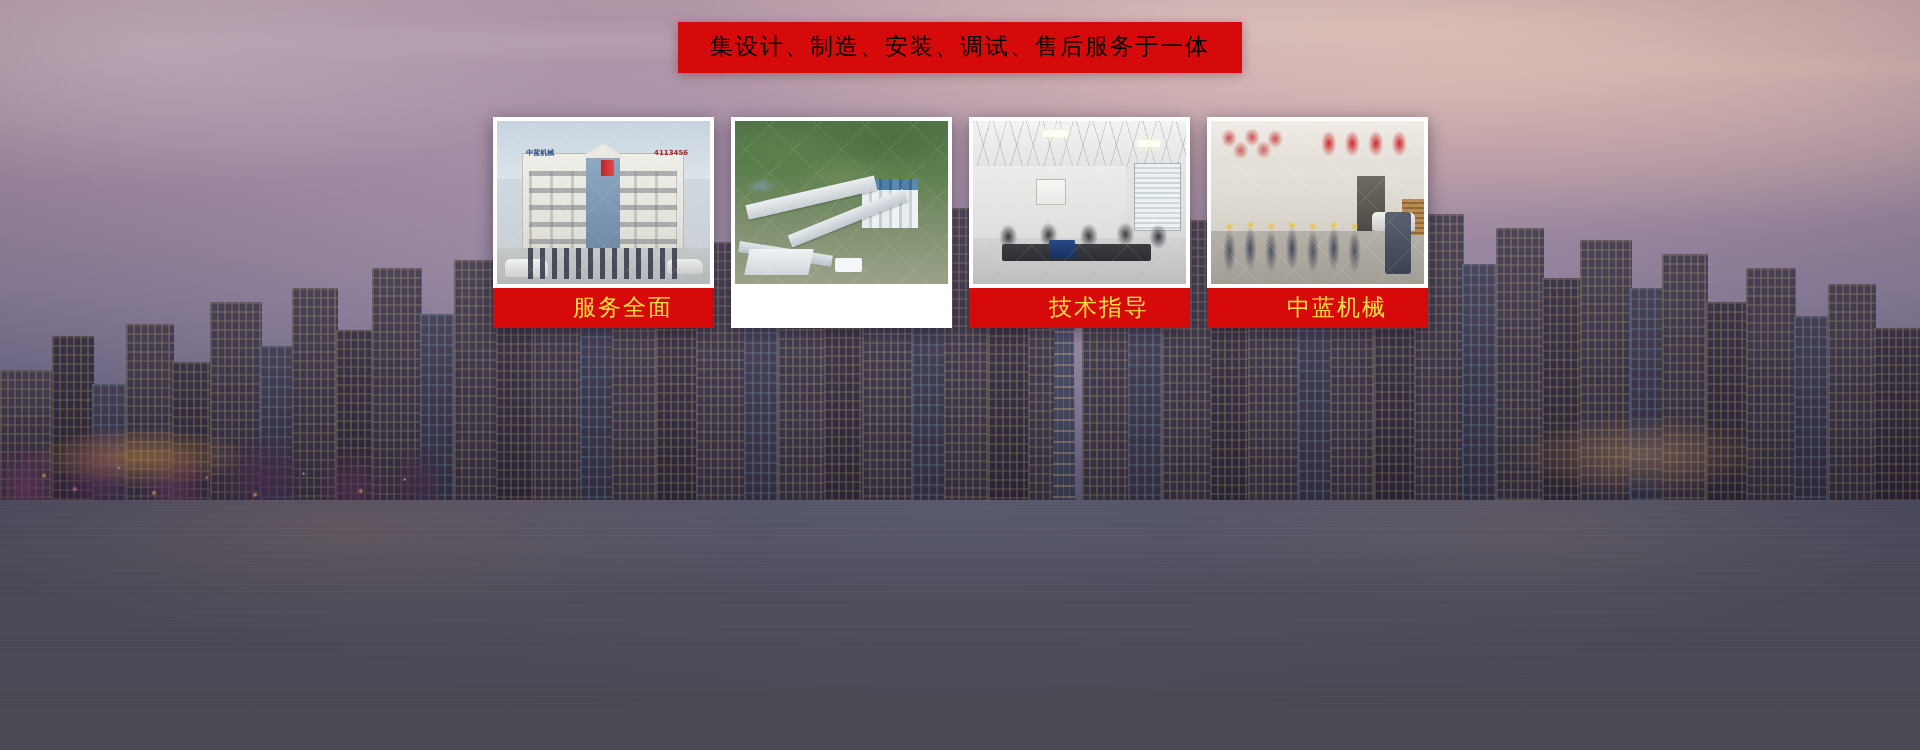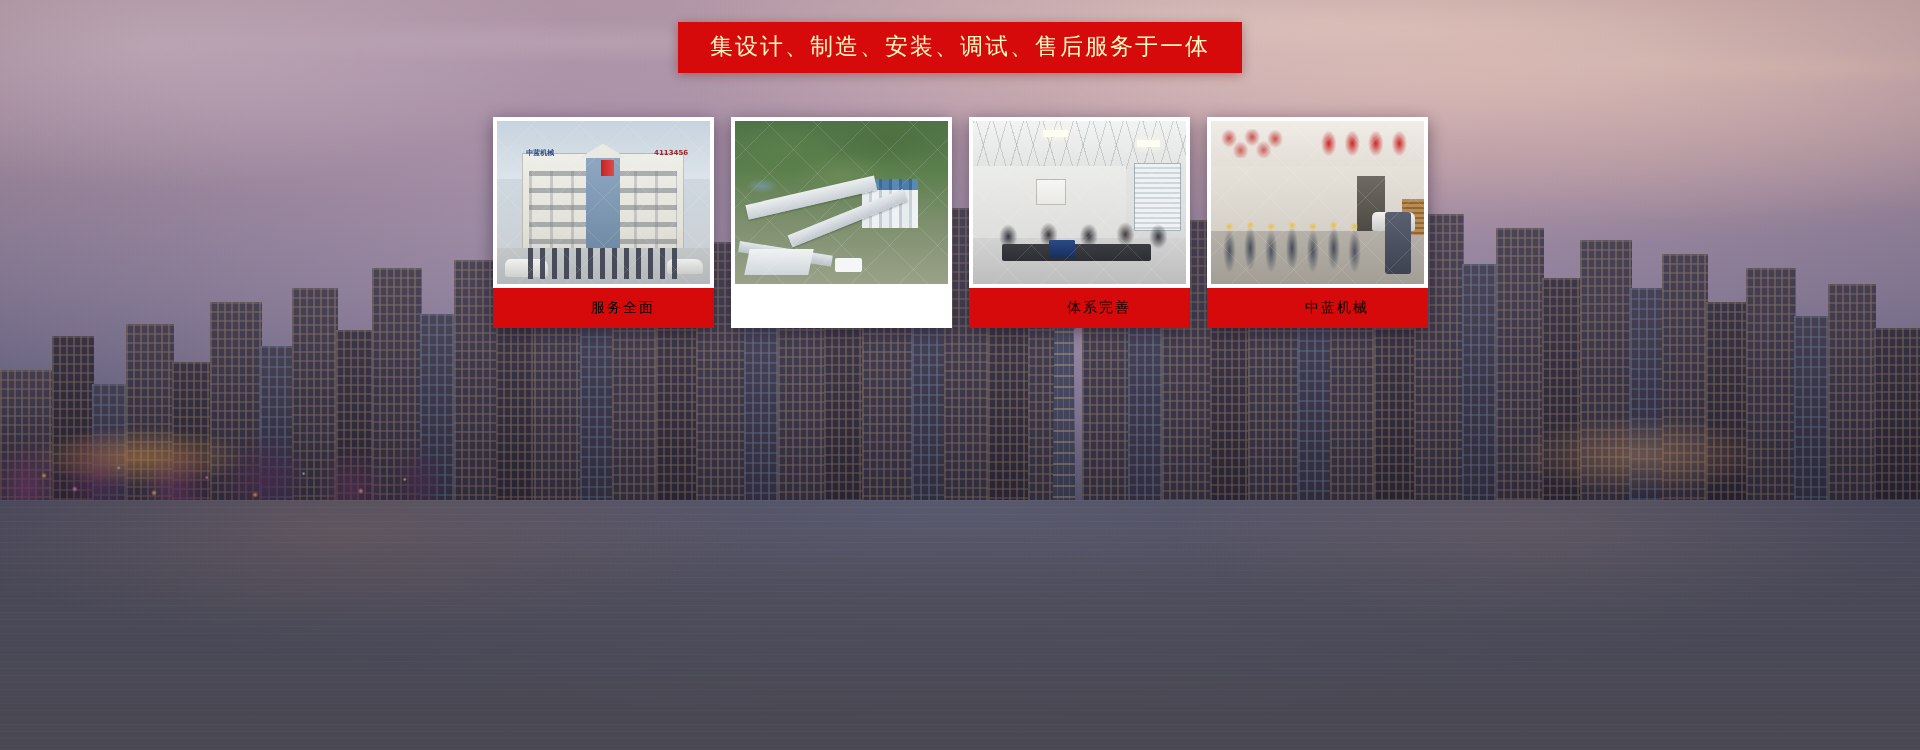--- a/index.html
+++ b/index.html
@@ -176,21 +176,21 @@
     line-height:1.1;
     text-shadow:
       3px 4px 0 rgba(70,56,82,.55),
       0 2px 14px rgba(60,44,74,.55);
     white-space:nowrap;
   }
 
   .subtitle-bar {
     margin-top:22px;
     background:#d60a0a;
-    color:#fef9c3;
+    color:#000000;
     font-size:23px;
     letter-spacing:2px;
     padding:11px 32px 12px;
     line-height:1.2;
     white-space:nowrap;
     box-shadow:0 2px 10px rgba(90,10,10,.35);
   }
 
   
   .cards {
@@ -213,22 +213,22 @@
   .wm {
     position:absolute; inset:0;
     background:
       repeating-linear-gradient(45deg,  rgba(255,255,255,.13) 0 1px, rgba(255,255,255,0) 1px 34px),
       repeating-linear-gradient(-45deg, rgba(255,255,255,.13) 0 1px, rgba(255,255,255,0) 1px 34px);
     pointer-events:none;
   }
   .card-caption {
     height:40px;
     background:#d60a0a;
-    color:#000000;
-    font-size:14px;
+    color:#fde047;
+    font-size:23px;
     letter-spacing:2px;
     display:flex; align-items:center; justify-content:center;
     margin:4px -4px 0 -4px;
     width:221px;
     padding-left:40px;
   }
 
   
   .p1 { background:linear-gradient(180deg,#b9c7d2 0%,#cfd8e0 36%,#c8ccd0 100%); }
   .p1 .b-sky { position:absolute; left:0; top:0; width:100%; height:36%;
@@ -572,21 +572,21 @@
           <div class="panel2"></div>
           <div class="wall"></div>
           <div class="art"></div>
           <div class="window"></div>
           <div class="floor"></div>
           <div class="people"></div>
           <div class="desk"></div>
           <div class="laptop"></div>
           <div class="wm"></div>
         </div>
-        <div class="card-caption">体系完善</div>
+        <div class="card-caption">技术指导</div>
       </div>
 
       <div class="card">
         <div class="card-photo p4">
           <div class="banner"></div>
           <div class="slogan-l"></div>
           <div class="red-txt"></div>
           <div class="wall4"></div>
           <div class="door"></div>
           <div class="floor4"></div>

